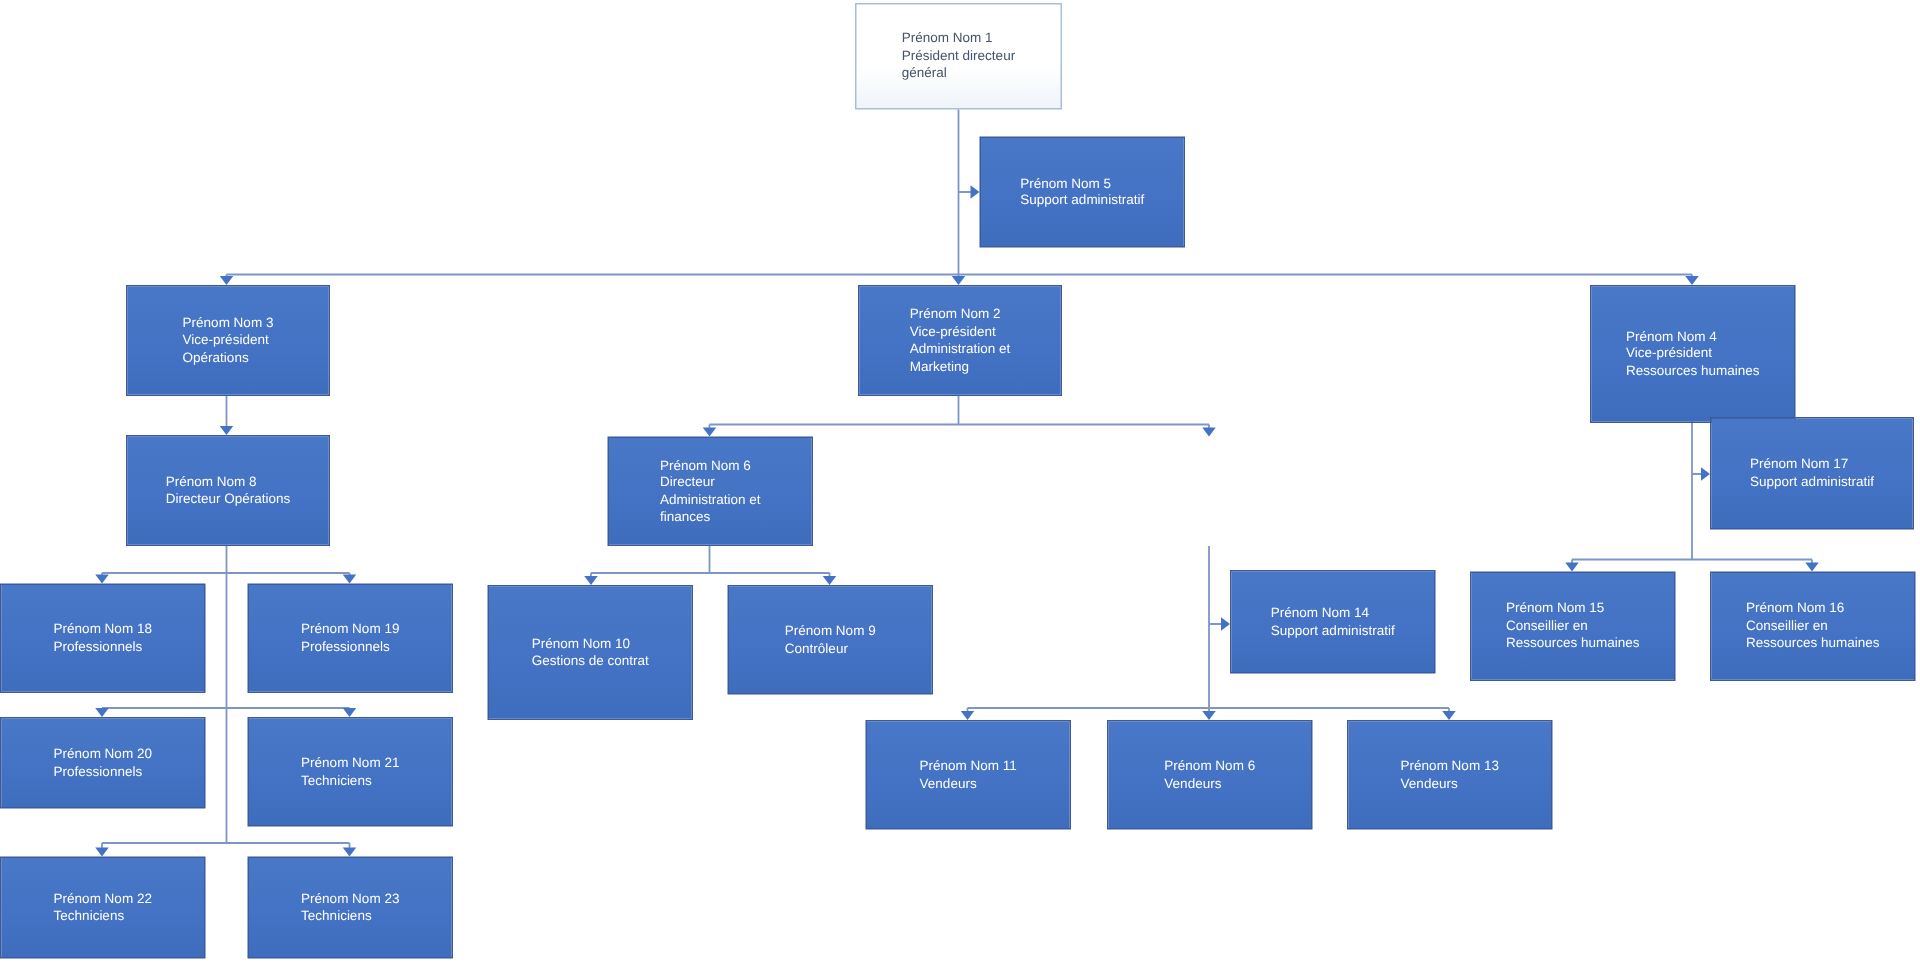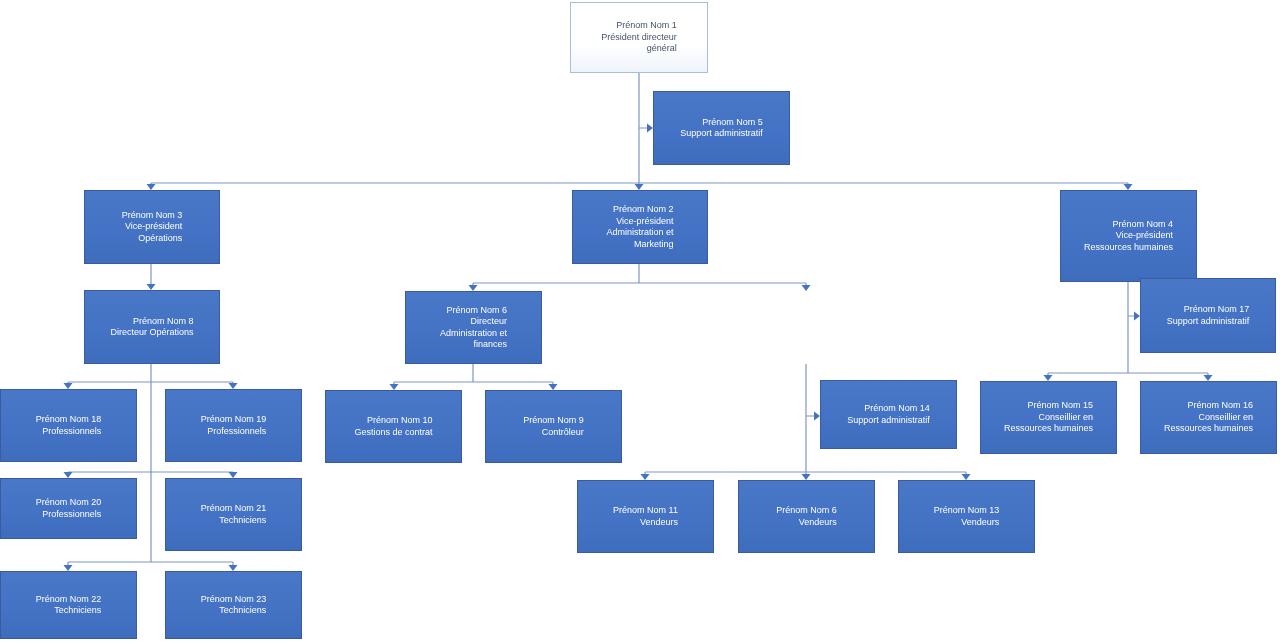--- a/index.html
+++ b/index.html
@@ -19,21 +19,21 @@
     position:relative;width:1280px;height:644px;overflow:hidden;
     background:var(--canvas-bg);
   }
   .connectors{position:absolute;left:0;top:0;pointer-events:none;}
   .cline{stroke:var(--connector);stroke-width:1.2;fill:none;}
   .ah{fill:var(--arrow);stroke:none;}
   .node{
     position:absolute;
     box-sizing:border-box;
     display:flex;align-items:center;justify-content:center;
-    text-align:right;
+    text-align:left;
     white-space:pre-line;
     background:linear-gradient(180deg, #4A78C8 0%, var(--node-fill) 55%, #3F6DBE 100%);
     border:1.4px solid var(--node-border);
     color:var(--node-text);
     font-size:9px;line-height:11.5px;
     cursor:default;
     padding:2px;
   }
   .node.root{
     background:linear-gradient(180deg,#FFFFFF 0%, var(--root-fill) 60%, #EFF4FA 100%);
@@ -107,21 +107,21 @@
 Directeur
 Administration et
 finances</div>
   <div class="node" style="left:1140px;top:278px;width:136px;height:75px">Prénom Nom 17
 Support administratif</div>
 
   <div class="node" style="left:0px;top:389px;width:137px;height:73px">Prénom Nom 18
 Professionnels</div>
   <div class="node" style="left:165px;top:389px;width:137px;height:73px">Prénom Nom 19
 Professionnels</div>
-  <div class="node" style="left:325px;top:390px;width:137px;height:73px">Prénom Nom 10
+  <div class="node" style="left:325px;top:390px;width:137px;height:90px">Prénom Nom 10
 Gestions de contrat</div>
   <div class="node" style="left:485px;top:390px;width:137px;height:73px">Prénom Nom 9
 Contrôleur</div>
   <div class="node" style="left:820px;top:380px;width:137px;height:69px">Prénom Nom 14
 Support administratif</div>
   <div class="node" style="left:980px;top:381px;width:137px;height:73px">Prénom Nom 15
 Conseillier en
 Ressources humaines</div>
   <div class="node" style="left:1140px;top:381px;width:137px;height:73px">Prénom Nom 16
 Conseillier en

